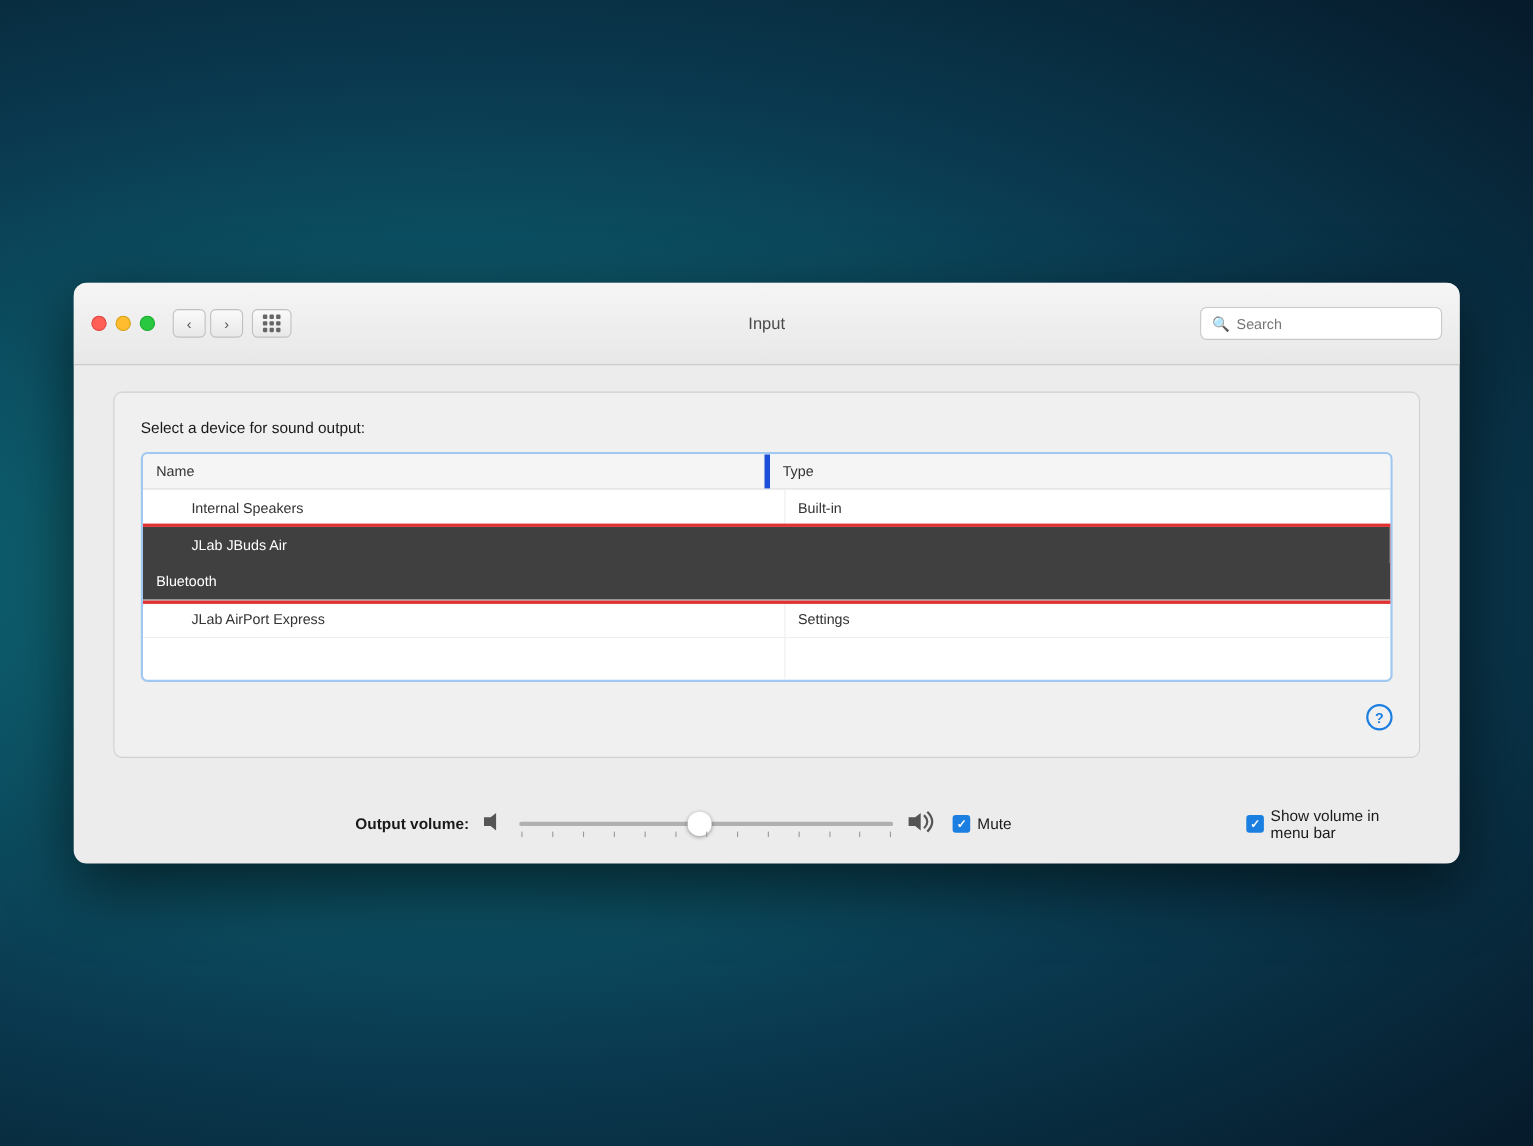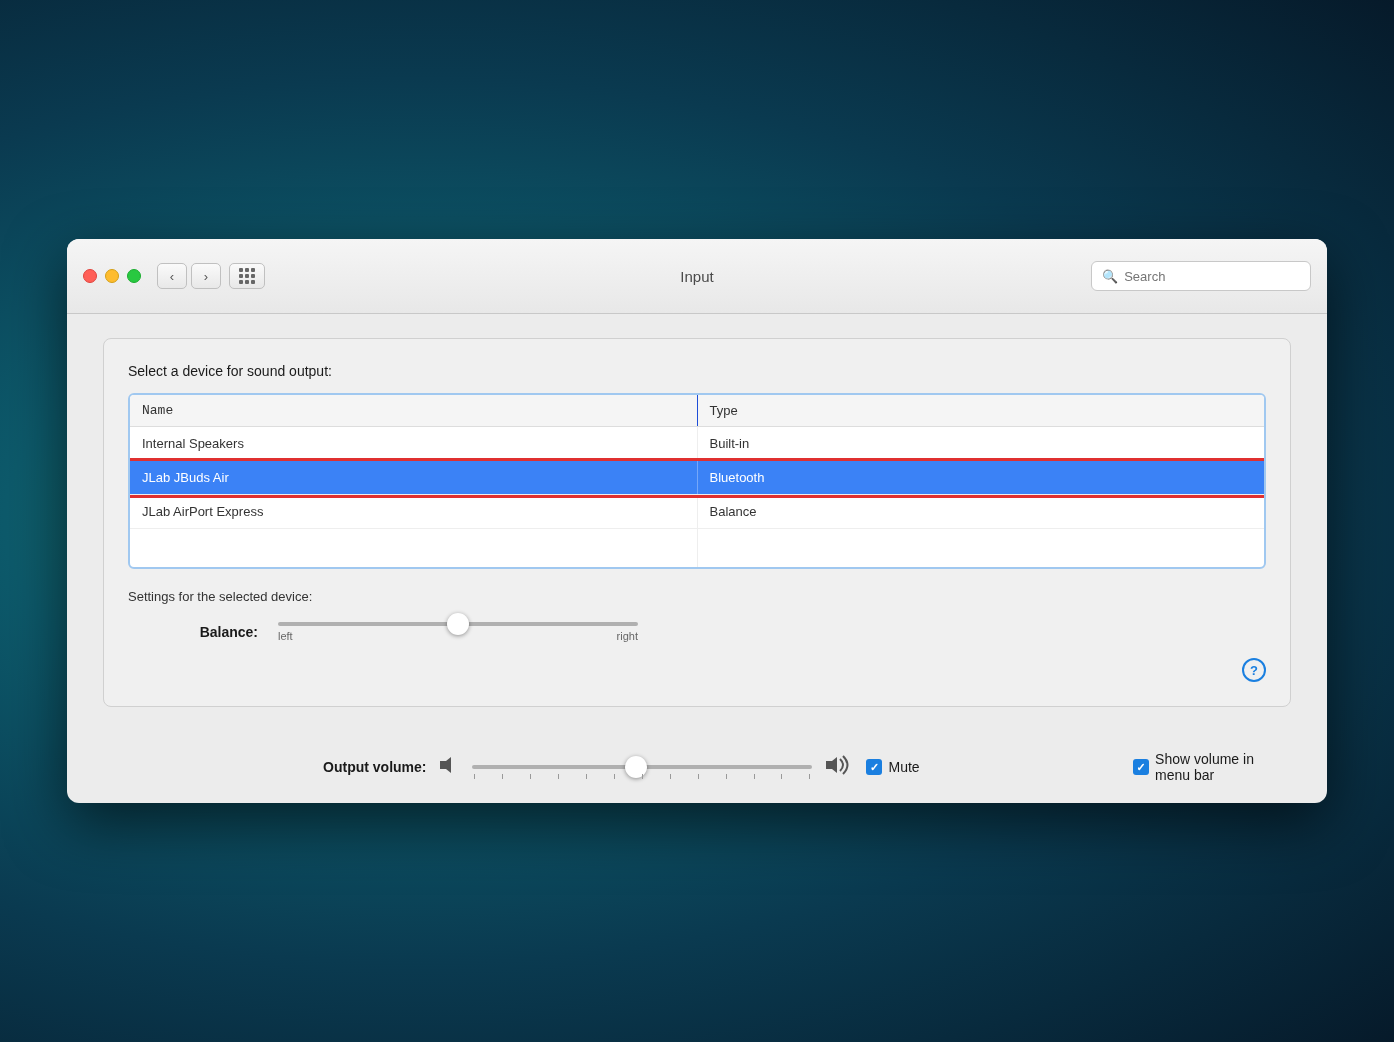--- a/index.html
+++ b/index.html
@@ -204,48 +204,49 @@
 
     .table-header .col-name,
     .table-header .col-type {
       padding: 8px 12px;
       font-size: 13px;
       color: #333;
       font-weight: 400;
     }
 
     .table-header .col-name {
-      border-right: 1px solid #1d4ed8;
-      font-family: Liberation Mono, monospace;
+      border-right: 5px solid #1d4ed8;
     }
 
     .table-row {
       display: flex;
       border-bottom: 1px solid #eee;
     }
 
     .table-row:last-child {
       border-bottom: none;
     }
 
     .table-row .col-name,
     .table-row .col-type {
       padding: 9px 12px;
       font-size: 13px;
       color: #333;
     }
 
     .table-row .col-name {
       border-right: 1px solid #eee;
+      margin-left: 32px;
     }
 
     .table-row.selected {
-      background: #3b82f6;
+      background: #404040;
       outline: 3px solid #e03030;
       outline-offset: 0px;
+      flex-direction: column;
     }
 
     .table-row.selected .col-name,
     .table-row.selected .col-type {
       color: white;
     }
 
     .table-row.selected .col-name {
       border-right: 1px solid rgba(255,255,255,0.3);
     }
@@ -494,45 +495,29 @@
           <div class="col-type">Built-in</div>
         </div>
 
         <div class="table-row selected">
           <div class="col-name">JLab JBuds Air</div>
           <div class="col-type">Bluetooth</div>
         </div>
 
         <div class="table-row">
           <div class="col-name">JLab AirPort Express</div>
-          <div class="col-type">Balance</div>
+          <div class="col-type">Settings</div>
         </div>
 
         <div class="table-row" style="height:38px;">
           <div class="col-name"></div>
           <div class="col-type"></div>
         </div>
       </div>
 
-      <div class="settings-section">
-        <div class="settings-label">Settings for the selected device:</div>
-
-        <div class="balance-row">
-          <div class="balance-label">Balance:</div>
-          <div class="slider-container">
-            <div class="slider-track">
-              <div class="slider-thumb" style="left:50%;"></div>
-            </div>
-            <div class="slider-labels">
-              <span>left</span>
-              <span>right</span>
-            </div>
-          </div>
-        </div>
-      </div>
 
       <div class="help-btn-row">
         <button class="help-btn">
           <span>?</span>
         </button>
       </div>
 
     </div>
   </div>
 

